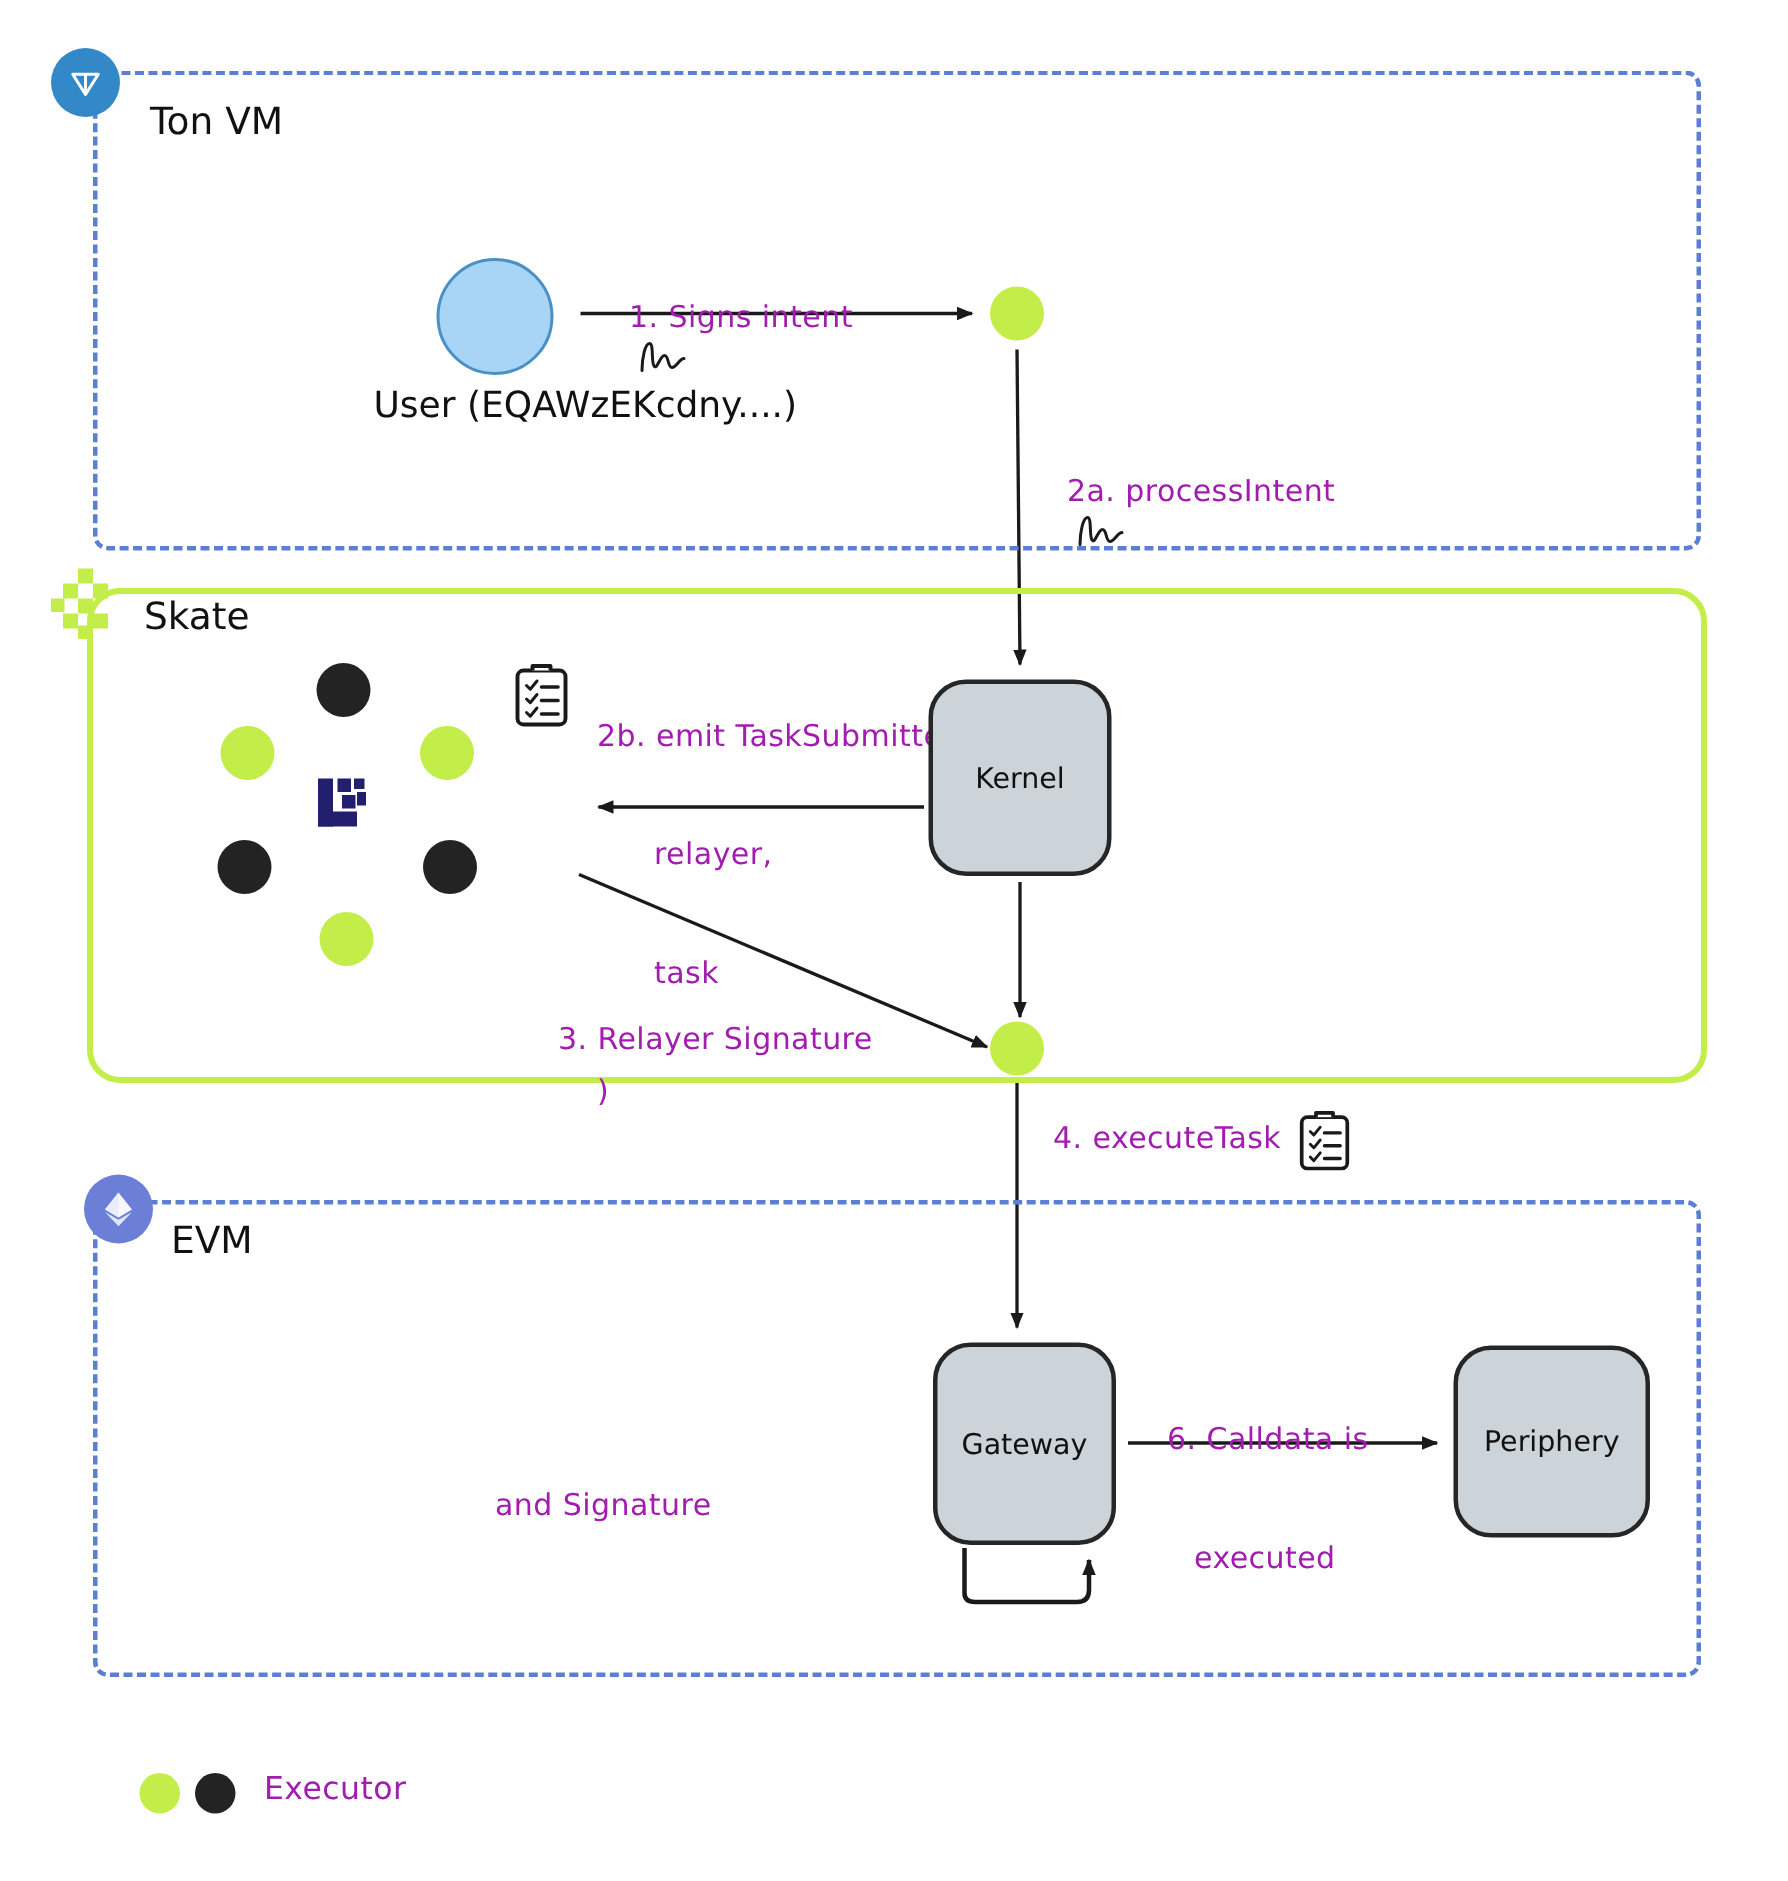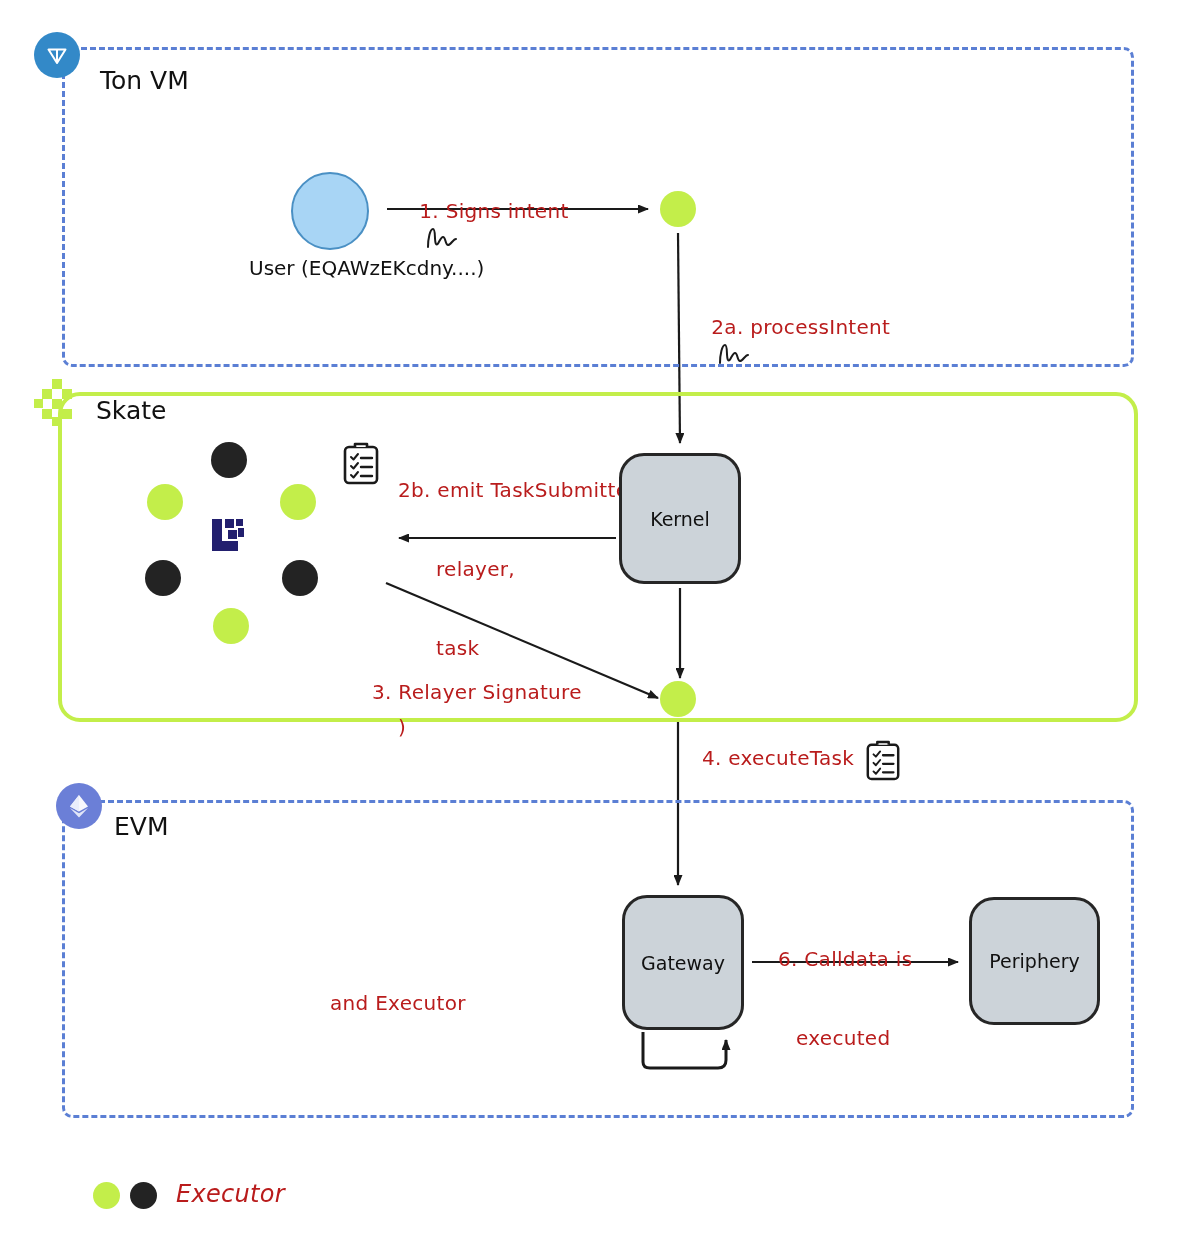--- a/index.html
+++ b/index.html
@@ -16,21 +16,21 @@
   }
   #canvas {
     position: absolute;
     inset: 0;
     width: 1192px;
     height: 1254px;
   }
   .hand {
     position: absolute;
     font-family: "DejaVu Sans", sans-serif;
-    color: #b91c1c;
+    color: #a21caf;
     white-space: pre;
     letter-spacing: 0.3px;
     line-height: 1.32;
   }
   
   .frame {
     position: absolute;
     box-sizing: border-box;
   }
   .frame-ton {
@@ -80,21 +80,21 @@
     position: absolute;
     left: 291px; top: 172px;
     width: 74px; height: 74px;
     border-radius: 50%;
     background: #a8d5f5;
     border: 2.5px solid #4a90c4;
   }
   .user-label {
     position: absolute;
     left: 249px; top: 256px;
-    font-size: 20px;
+    font-size: 24px;
     color: #111;
   }
   .dot {
     position: absolute;
     border-radius: 50%;
   }
   .dot-lime  { background: #c3ee4a; }
   .dot-black { background: #232323; }
 
   .box {
@@ -115,21 +115,21 @@
 
   
   .lbl { font-size: 20px; }
   .lbl-1    { left: 406px; top: 172px; }
   .lbl-2a   { left: 698px; top: 288px; }
   .lbl-2b   { left: 398px; top: 424px; }
   .lbl-3    { left: 372px; top: 679px; }
   .lbl-4    { left: 702px; top: 745px; }
   .lbl-5    { left: 330px; top: 937px; }
   .lbl-6    { left: 778px; top: 893px; }
-  .lbl-legend { left: 176px; top: 1179px; font-size: 24px; font-style: italic; }
+  .lbl-legend { left: 176px; top: 1179px; font-size: 21px; }
 
   .sig {
     display: inline-block;
     vertical-align: -4px;
     margin-left: 6px;
   }
   .clip {
     position: absolute;
   }
   .clip-2b { left: 341px; top: 440px; }
@@ -277,21 +277,21 @@
     <rect x="4" y="7" width="32" height="36" rx="4" fill="#fff" stroke="#1a1a1a" stroke-width="2.6"></rect>
     <path d="M14,7 L14,4 L26,4 L26,7" fill="#fff" stroke="#1a1a1a" stroke-width="2.6" stroke-linejoin="round"></path>
     <path d="M10,17 l2.5,2.5 L17,14" stroke="#1a1a1a" stroke-width="2" fill="none" stroke-linecap="round" stroke-linejoin="round"></path>
     <path d="M10,26 l2.5,2.5 L17,23" stroke="#1a1a1a" stroke-width="2" fill="none" stroke-linecap="round" stroke-linejoin="round"></path>
     <path d="M10,35 l2.5,2.5 L17,32" stroke="#1a1a1a" stroke-width="2" fill="none" stroke-linecap="round" stroke-linejoin="round"></path>
     <path d="M20,18 L31,18 M20,27 L31,27 M20,36 L31,36" stroke="#1a1a1a" stroke-width="2.4" stroke-linecap="round"></path>
   </svg>
 </div>
 
 <div class="hand lbl lbl-5">
-  <div>and Executor</div>
+  <div>and Signature</div>
 </div>
 
 <div class="box box-gateway">
   <span>Gateway</span>
 </div>
 
 <div class="hand lbl lbl-6">
   <div>6. Calldata is</div>
   <div style="padding-left:18px;">executed</div>
 </div>

